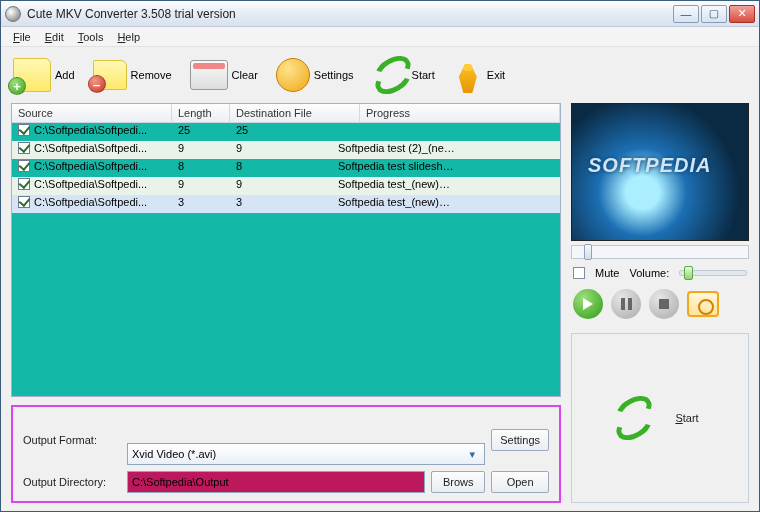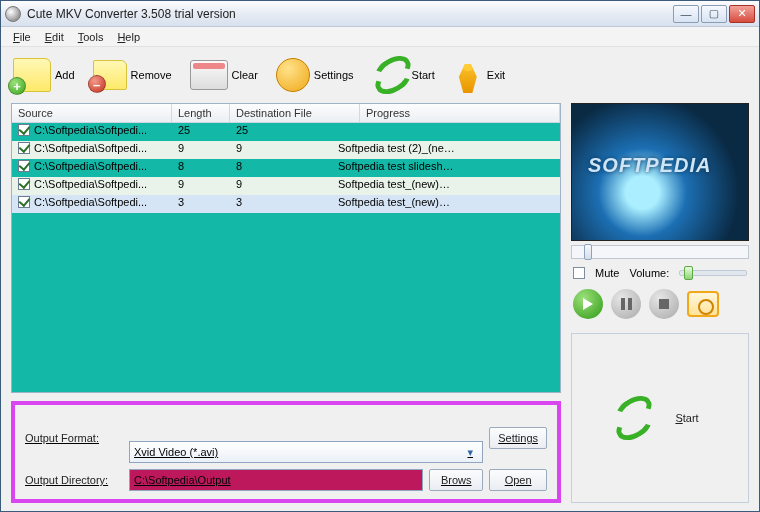--- a/index.html
+++ b/index.html
@@ -33,21 +33,21 @@
 .listbox { flex:1; background:#14b8a6; border:1px solid #9fb2c7; overflow:hidden;}
 .list-hdr { display:flex; background:linear-gradient(#fdfdfd,#ebeff4); border-bottom:1px solid #cdd5de;}
 .hcol { padding:3px 6px; border-right:1px solid #d2d9e2; color:#333; white-space:nowrap; overflow:hidden;}
 .hcol.src{width:160px;} .hcol.len{width:58px;} .hcol.tlen{width:102px;} .hcol.dst{width:130px;} .hcol.prg{flex:1;}
 .row { display:flex; align-items:flex-start; height:18px; }
 .row.even{background:#eaf3ea;} .row.sel{background:#d6e5f5;}
 .rcol { padding:1px 6px; white-space:nowrap; overflow:hidden; text-overflow:ellipsis;}
 .rcol.src{width:160px;display:flex;align-items:center;gap:4px;} .rcol.len{width:58px;} .rcol.tlen{width:102px;} .rcol.dst{width:130px;}
 .chk{width:12px;height:12px;border:1px solid #6b7c8f;background:#fff;position:relative;flex-shrink:0;}
 .chk::after{content:"";position:absolute;left:2px;top:-1px;width:5px;height:8px;border:2px solid #2b6f2b;border-top:none;border-left:none;transform:rotate(40deg);}
-.outbox{border:4px solid #d946ef;background:#f0f0f0;padding:8px 10px;display:grid;grid-template-columns:98px 1fr auto auto;gap:6px 6px;align-items:center;text-decoration:underline;}
+.outbox{border:2px solid #d946ef;background:#f0f0f0;padding:8px 10px;display:grid;grid-template-columns:98px 1fr auto auto;gap:6px 6px;align-items:center;}
 .lbl{color:#222;}
 .combo,.txt{height:22px;border:1px solid #8fa5c0;background:#be185d;padding:2px 4px;display:flex;align-items:center;}
 .combo{justify-content:space-between;background:linear-gradient(#fff,#eaf0f8);margin-top:28px;}
 .combo .arrow{width:16px;height:16px;display:flex;align-items:center;justify-content:center;color:#3467a3;}
 .btn{height:22px;min-width:54px;padding:0 8px;border:1px solid #9aa9bb;background:linear-gradient(#fcfcfd,#e9edf3);border-radius:2px;display:flex;align-items:center;justify-content:center;color:#222;}
 .preview{height:138px;border:1px solid #222;background:radial-gradient(circle at 40% 65%,#aef 0 12%,#1c6fb3 32%,#0a2a44 70%);position:relative;overflow:hidden;}
 .wm{position:absolute;left:16px;top:50px;color:#cfe4f4;font-weight:bold;font-size:20px;font-style:italic;letter-spacing:1px;text-shadow:0 0 4px #06345a;}
 .timebar{display:flex;justify-content:space-between;padding:2px 2px;color:#222;}
 .seek{height:14px;border:1px solid #bfc7d0;background:#f4f6f9;position:relative;}
 .seek .thumb{position:absolute;left:12px;top:-2px;width:8px;height:16px;background:linear-gradient(#f7f9fc,#d4dde9);border:1px solid #8ea3bd;border-radius:2px;}

